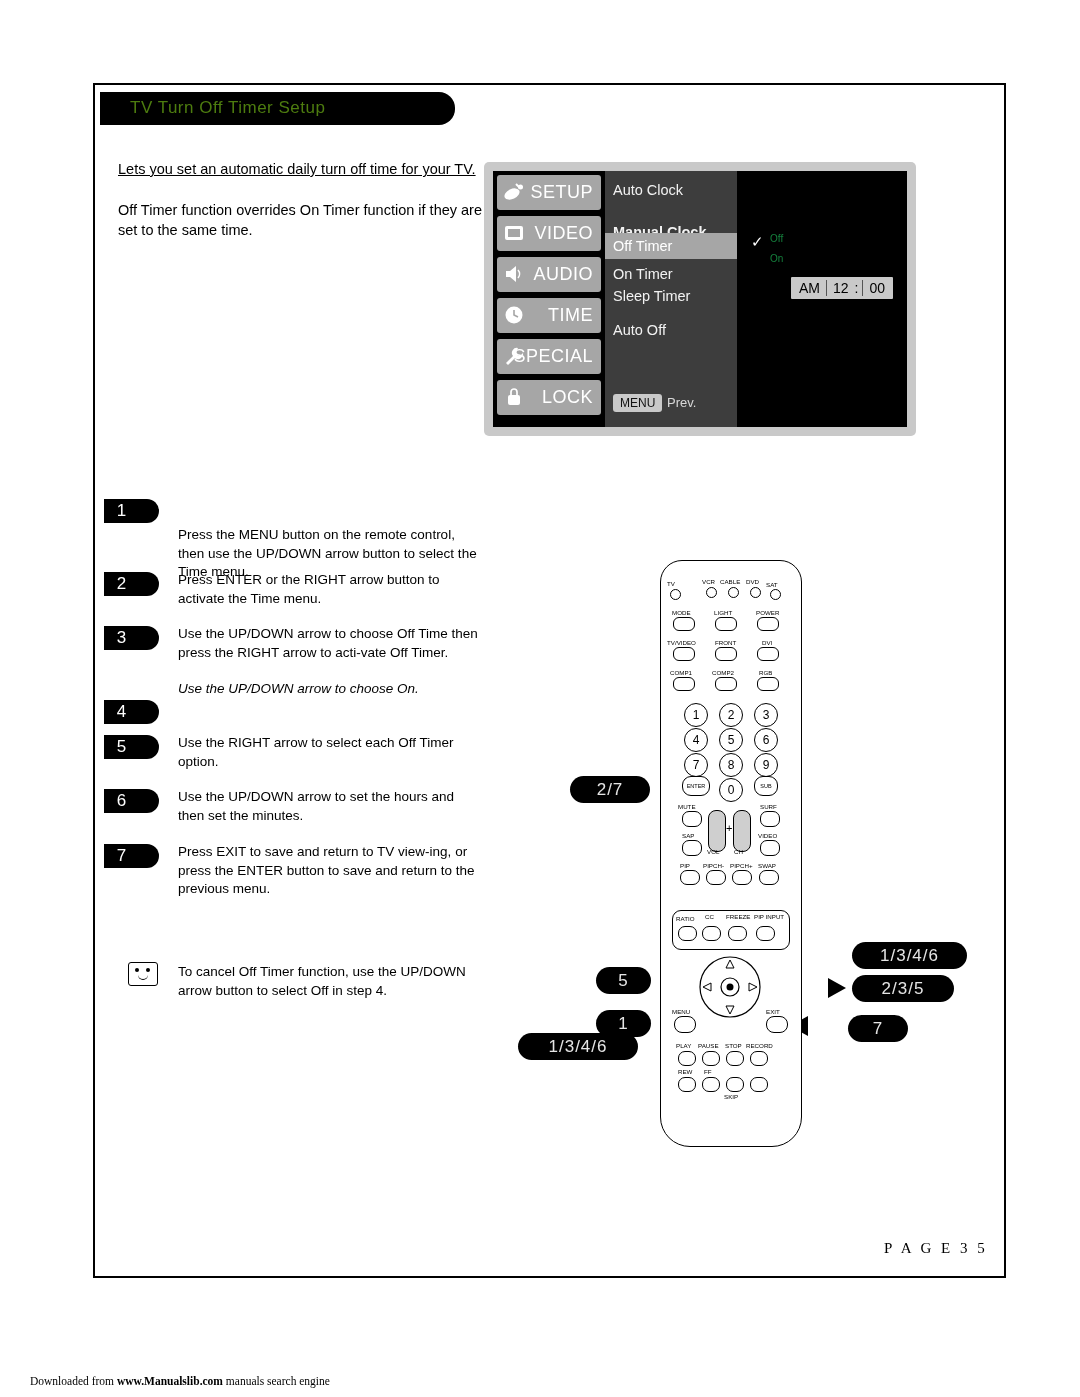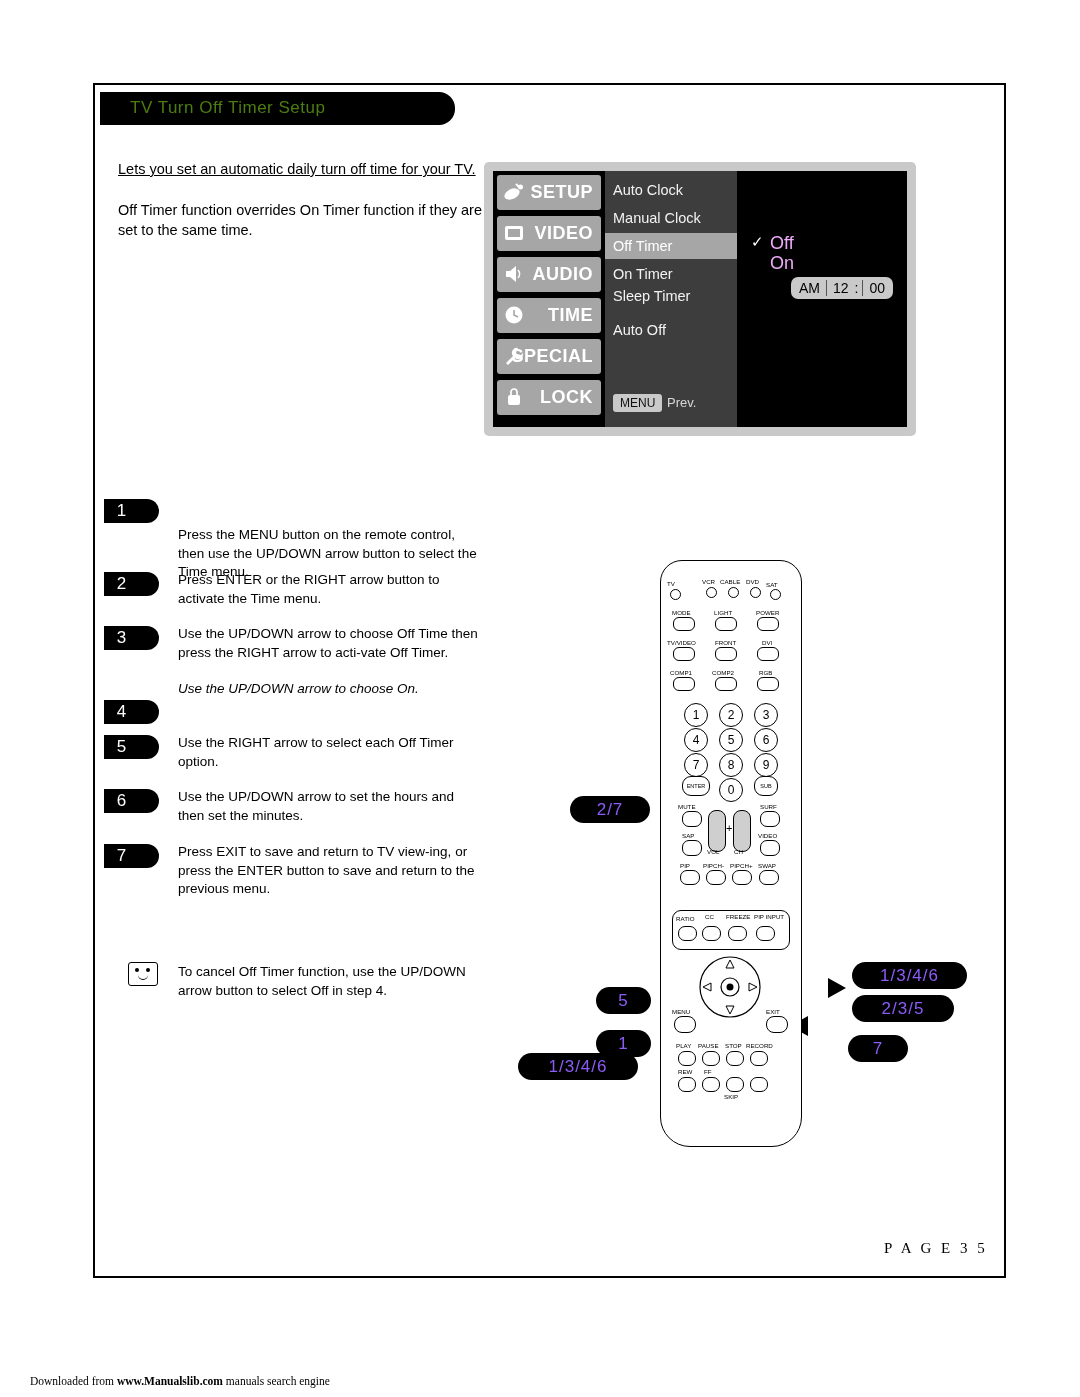--- a/index.html
+++ b/index.html
@@ -49,49 +49,49 @@
   .osd-left{
     position:absolute;left:0;top:0;width:112px;height:256px;
     background:#000;
   }
   .osd-tab{
     position:absolute;left:4px;width:104px;height:35px;
     background:#a6a6a6;
     border-radius:3px;
     color:#ffffff;
     font-size:18px;
-    display:flex;align-items:center;font-weight:bold;
+    display:flex;align-items:center;
   }
   .osd-tab .tlabel{position:absolute;right:8px;top:7px;letter-spacing:0.5px;}
   .osd-tab .ticon{position:absolute;left:6px;top:6px;width:22px;height:22px;}
   .osd-mid{
     position:absolute;left:112px;top:0;width:132px;height:256px;
     background:#3d3d3d;
   }
   .osd-item{
     position:absolute;left:0;width:140px;height:26px;
     color:#f2f2f2;font-size:14.5px;
     padding-left:8px;box-sizing:border-box;
     display:flex;align-items:center;
   }
   .osd-item.sel{background:#a6a6a6;color:#ffffff;}
   .osd-right{
     position:absolute;left:244px;top:0;width:170px;height:256px;
     background:#000;
   }
   .opt{
-    position:absolute;color:#f0abfc;font-size:18px;
+    position:absolute;color:#15803d;font-size:10px;
   }
   .checkmark{
     position:absolute;color:#ffffff;font-size:15px;
   }
   .timebox{
     position:absolute;left:54px;top:106px;
     background:#c9c9c9;color:#000;
-    border-radius:7px;
+    border-radius:1px;
     font-size:14px;
     padding:3px 6px;
     display:flex;align-items:center;gap:4px;
   }
   .timebox .sep{font-size:14px;}
   .timebox .tb-seg{background:#c9c9c9;padding:0 2px;}
   .timebox .divline{width:1px;height:16px;background:#555;}
   .menu-btn{
     position:absolute;left:8px;top:223px;
     background:#c9c9c9;color:#111;border-radius:3px;
@@ -128,24 +128,24 @@
   .note-smile{
     position:absolute;left:9px;top:11px;width:10px;height:5px;
     border-bottom:1.5px solid #000;border-radius:0 0 6px 6px;
   }
   .note-text{
     position:absolute;left:178px;top:963px;width:300px;
     font-size:13.5px;line-height:18.5px;
   }
   
   .callout{
-    position:absolute;background:#000;color:#8b5cf6;
+    position:absolute;background:#000;color:#e5e5e5;
     border-radius:14px;height:27px;
     display:flex;align-items:center;justify-content:center;
-    font-size:17px;letter-spacing:1px;margin-top:20px;
+    font-size:17px;letter-spacing:1px;
   }
   
   .pagenum{
     position:absolute;left:884px;top:1240px;
     font-size:15px;letter-spacing:3px;
     font-family:"Liberation Serif", serif;
   }
   
   .footer{
     position:absolute;left:30px;top:1375px;
@@ -252,21 +252,21 @@
               <rect x="5" y="9" width="12" height="10" rx="2" fill="#fff"></rect>
               <path d="M8 9 v-3 a3 3 0 0 1 6 0 v3" stroke="#fff" stroke-width="1.7" fill="none"></path>
             </svg>
         </span>
         <span class="tlabel">LOCK</span>
       </div>
     </div>
 
     <div class="osd-mid">
       <div class="osd-item" style="top:6px;">Auto Clock</div>
-      <div class="osd-item" style="top:34px;">Manual Clock</div>
+      <div class="osd-item" style="top:48px;font-weight:bold;">Manual Clock</div>
       <div class="osd-item sel" style="top:62px;">Off Timer</div>
       <div class="osd-item" style="top:90px;">On Timer</div>
       <div class="osd-item" style="top:112px;">Sleep Timer</div>
       <div class="osd-item" style="top:146px;">Auto Off</div>
       <div class="menu-btn">MENU</div>
       <div class="menu-prev">Prev.</div>
     </div>
 
     <div class="osd-right">
       <div class="checkmark" style="left:14px;top:62px;">✓</div>

